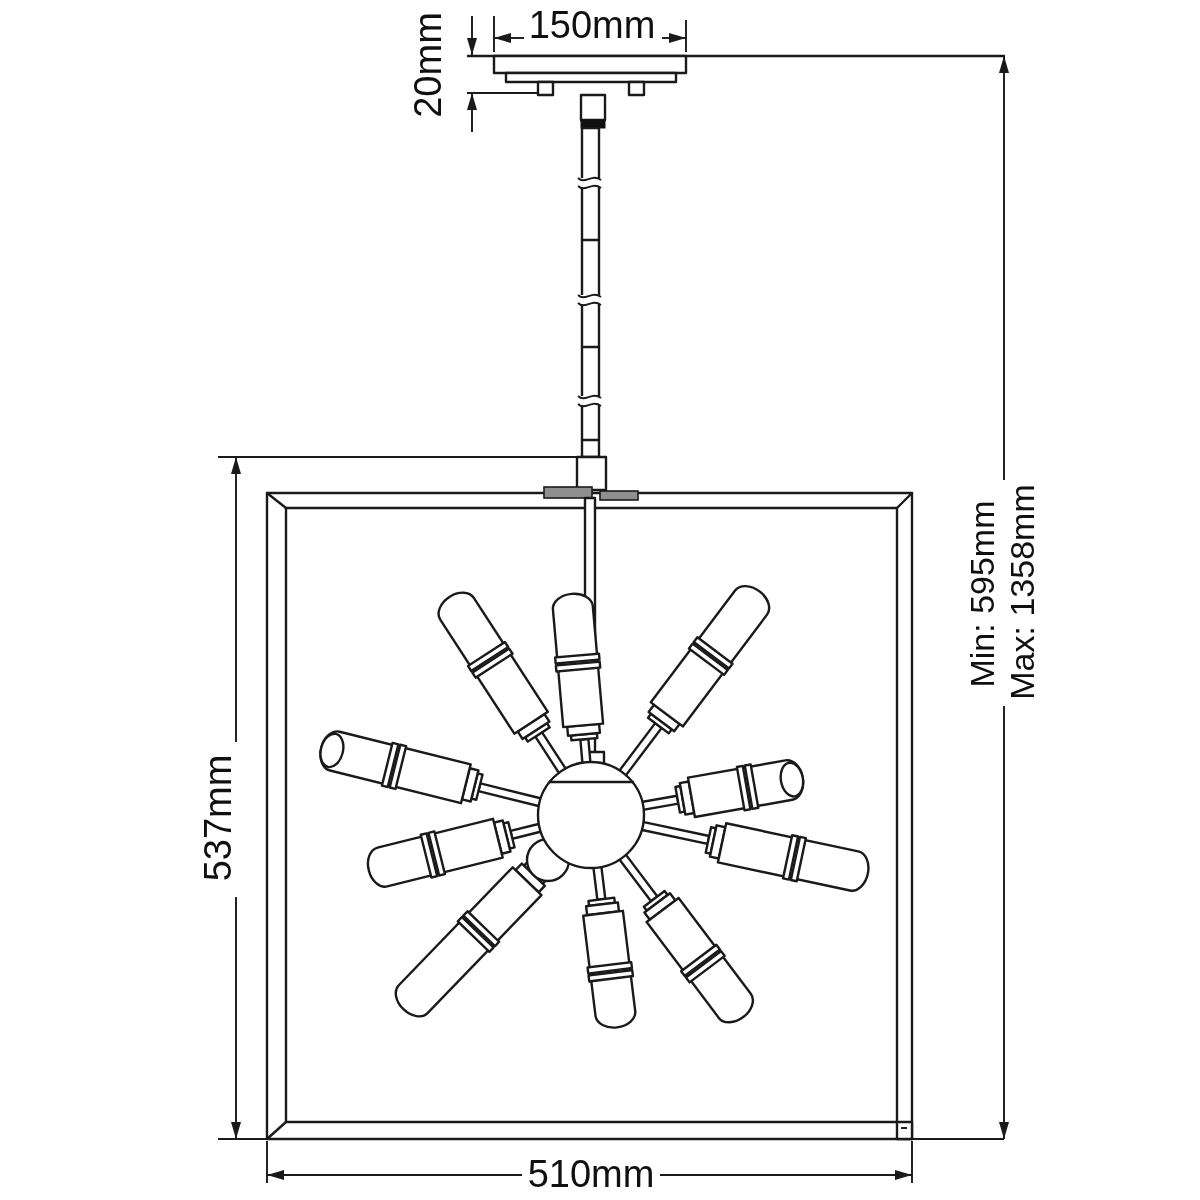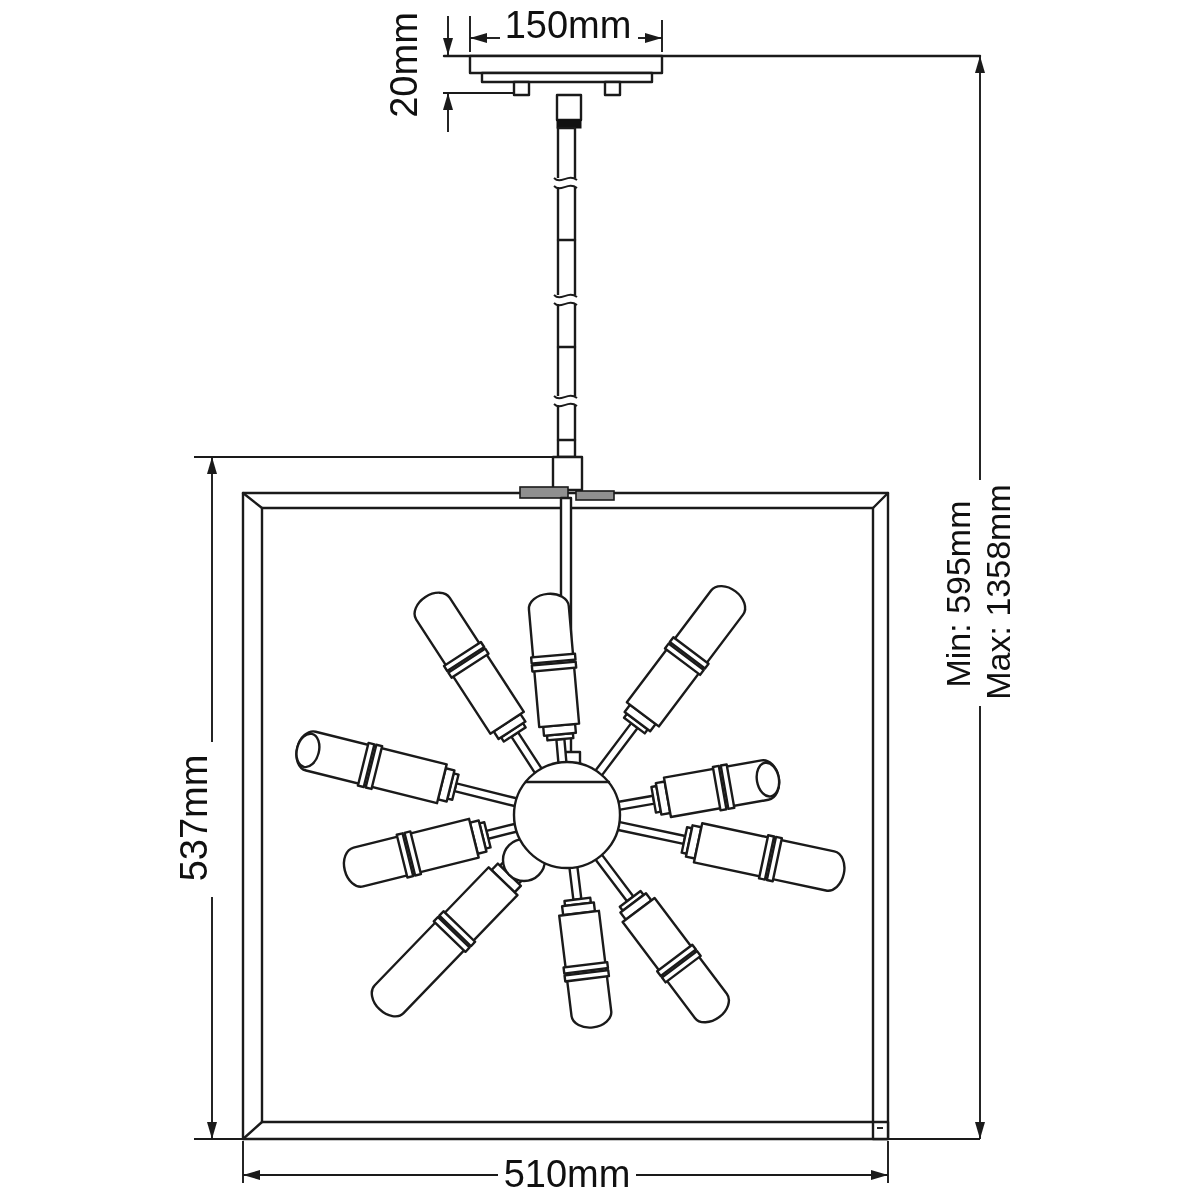--- a/index.html
+++ b/index.html
@@ -1,16 +1,16 @@
 <!DOCTYPE html>
 <html><head>
 <meta charset="utf-8">
 <style>
   html,body{margin:0;padding:0;background:#ffffff;}
-  .stage{width:1044px;height:1200px;position:relative;background:#ffffff;overflow:hidden;}
+  .stage{width:1044px;height:1200px;position:relative;background:#ffffff;overflow:hidden;padding-left:24px;}
   svg{display:block;}
   .ln{fill:none;stroke:#1a1a1a;stroke-width:2.4;stroke-linecap:round;stroke-linejoin:round;}
   .dim{fill:none;stroke:#1a1a1a;stroke-width:1.9;stroke-linecap:butt;}
   .shape{fill:#ffffff;stroke:#1a1a1a;stroke-width:2.4;stroke-linejoin:round;}
   .dark{fill:#111111;stroke:#111111;}
   .gray{fill:#8f8f8f;stroke:#1a1a1a;stroke-width:1.6;}
   .arrow{fill:#1a1a1a;stroke:none;}
   .txt{font-family:"Liberation Sans",sans-serif;font-size:38px;fill:#101010;}
   .txt-sm{font-family:"Liberation Sans",sans-serif;font-size:34px;fill:#101010;}
 </style>

